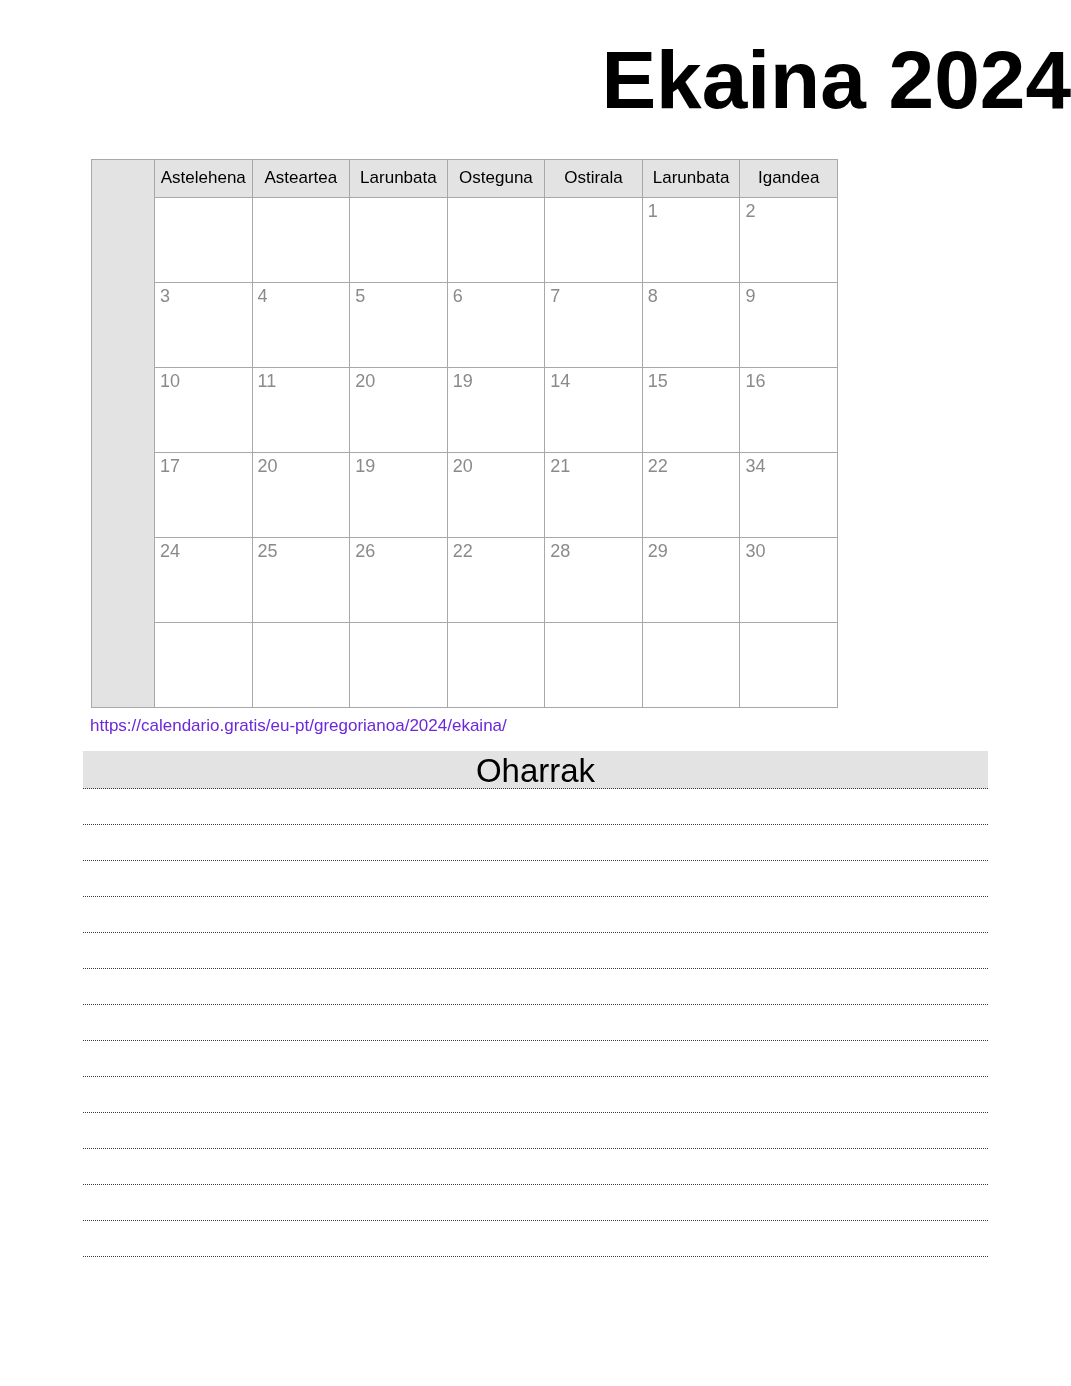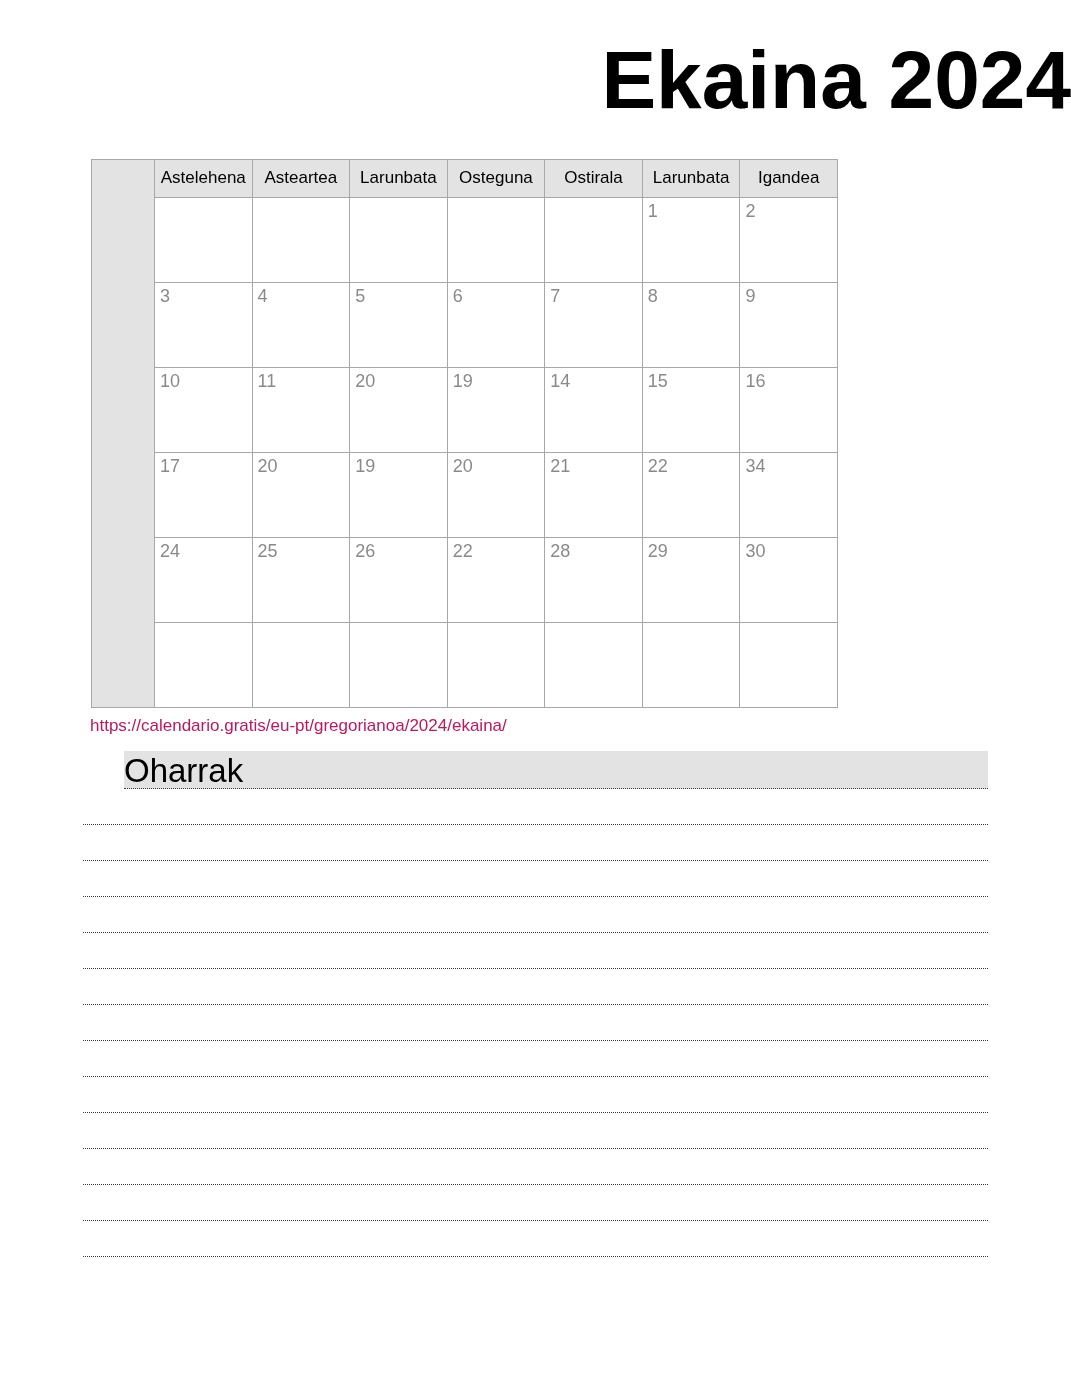--- a/index.html
+++ b/index.html
@@ -54,35 +54,34 @@
     text-align:left;
     padding:3px 4px 0 5px;
     font-size:18px;
     color:var(--daynum);
     background:#fff;
   }
   .url-caption{
     margin:6px 0 0 90px;
     font-size:17px;
     line-height:20px;
-    color:#be185d;
+    color:#6d28d9;
   }
   .notes{
     width:905px;
     margin:15px 0 0 83px;
   }
   .notes-header{
     height:38px;
     background:var(--cell-bg);
     border-bottom:1px dotted var(--rule);
-    text-align:left;
+    text-align:center;
     font-size:33px;
     line-height:39px;
     font-weight:400;
-    margin-left:41px;
   }
   .note-line{
     height:36px;
     border-bottom:1px dotted var(--rule);
   }
 </style>
 </head>
 <body>
 
 <div>

